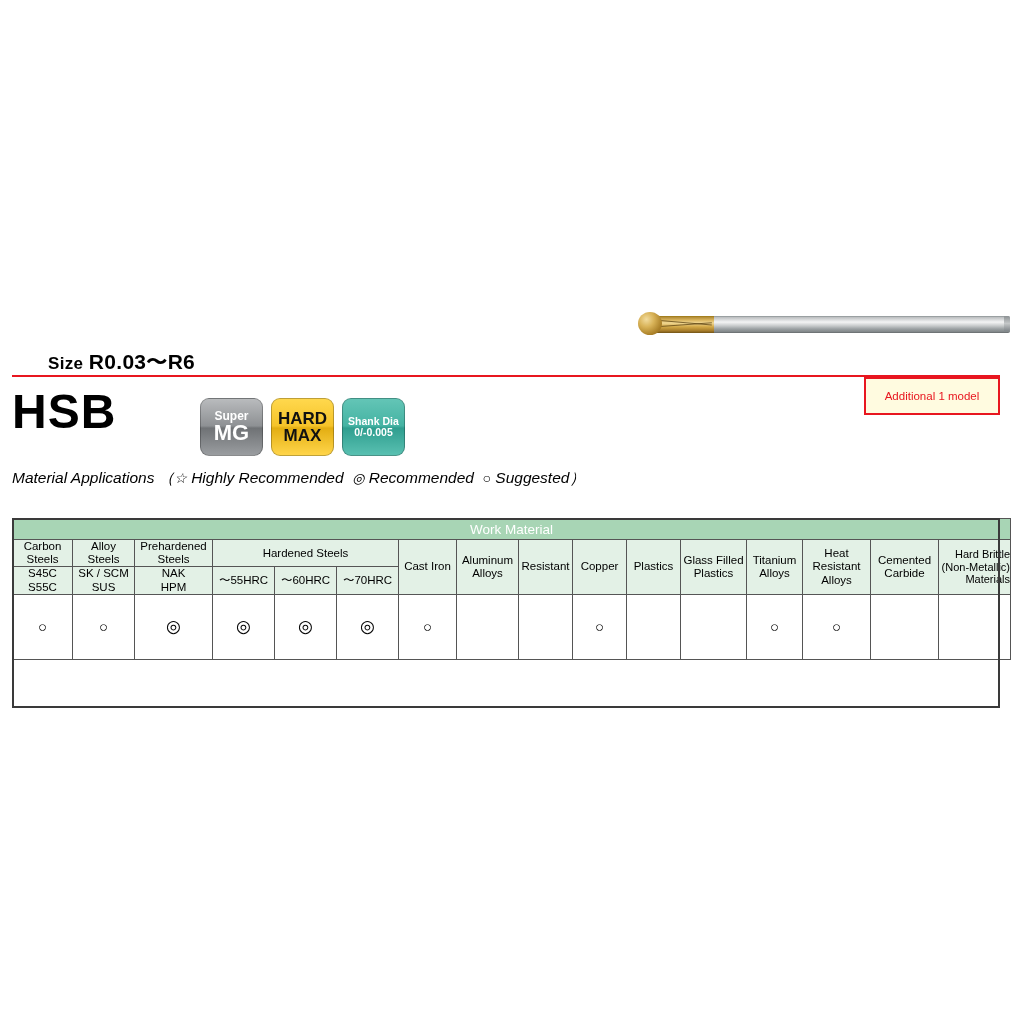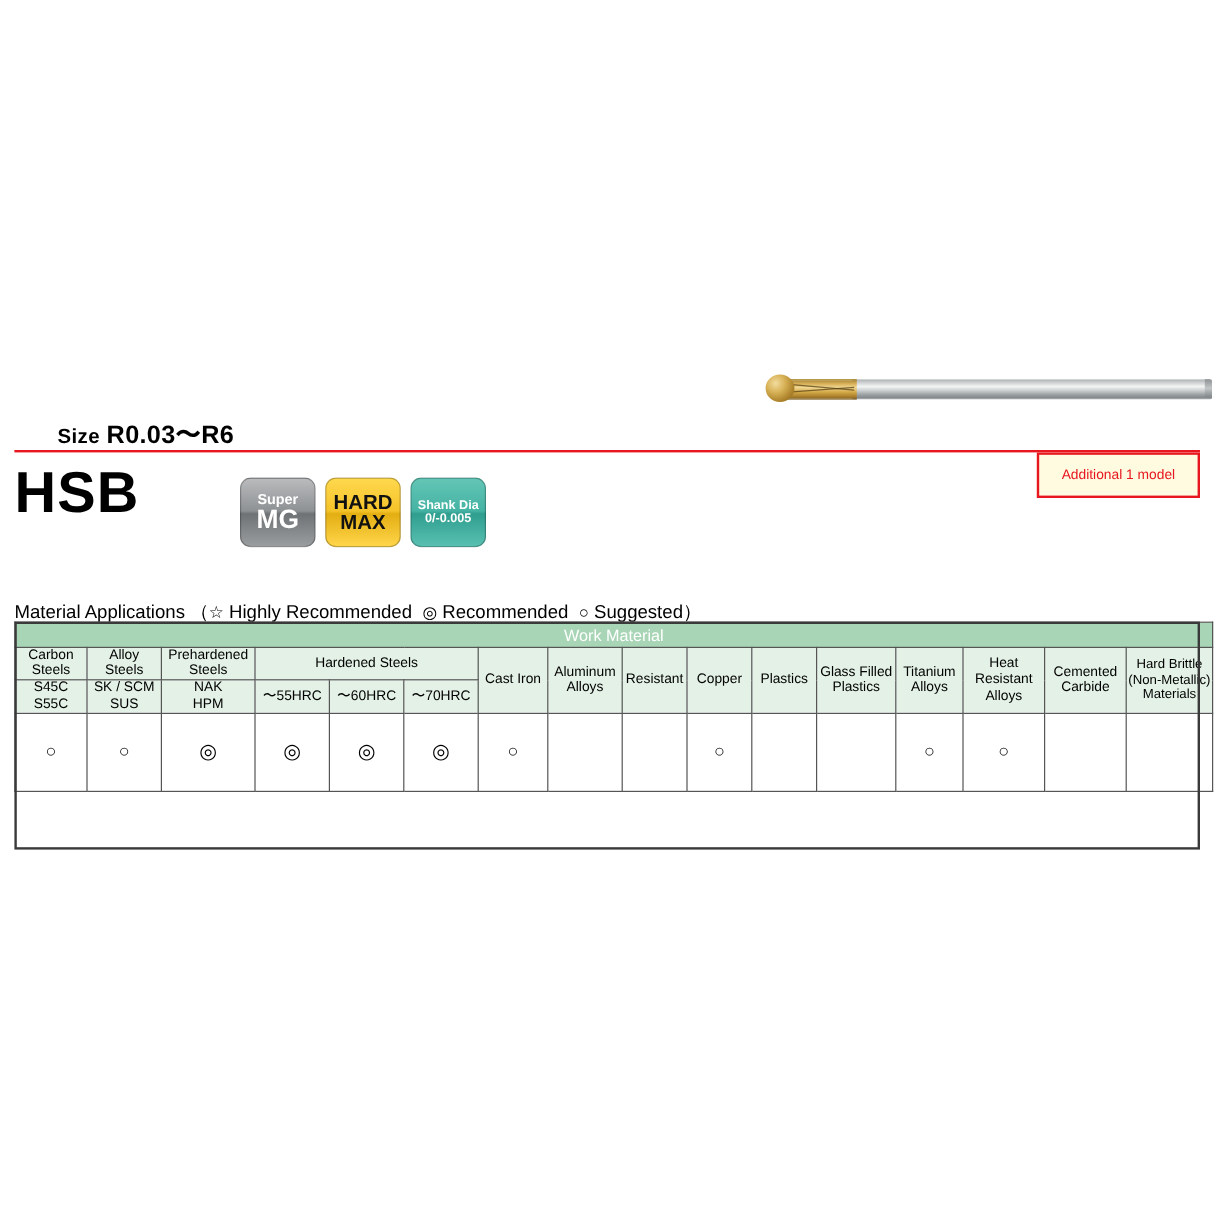--- a/index.html
+++ b/index.html
@@ -160,23 +160,24 @@
   .badge-shank {
     background: linear-gradient(to bottom, #63c5b6 0%, #45b3a3 48%, #2f9e8f 52%, #59c0b1 100%);
   }
   .badge-shank .l1 { font-size: 10.5px; font-weight: bold; }
   .badge-shank .l2 { font-size: 10.5px; font-weight: bold; }
 
   
   .mat-caption {
     position: absolute;
     left: 12px;
-    top: 500px;
+    top: 468px;
     font-size: 15.5px;
     white-space: nowrap;
+    font-style: italic;
   }
   .mat-caption .legend-sym { font-size: 14px; }
 
   
   .tbl-wrap {
     position: absolute;
     left: 12px;
     top: 518px;
     width: 819px;
   }
@@ -198,21 +199,21 @@
     font-weight: bold;
     font-size: 13.5px;
     height: 20px;
   }
   .hdr {
     background: #e3f1e6;
     font-size: 11.5px;
     line-height: 1.15;
     padding: 2px 1px;
   }
-  .hdr.small { font-size: 11px; }
+  .hdr.small { font-size: 11px; text-align: right; }
   .hdr-sub {
     background: #e3f1e6;
     font-size: 11.5px;
     line-height: 1.15;
     padding: 2px 1px;
   }
   .mark-row td {
     height: 64px;
     background: #ffffff;
     font-size: 15px;

